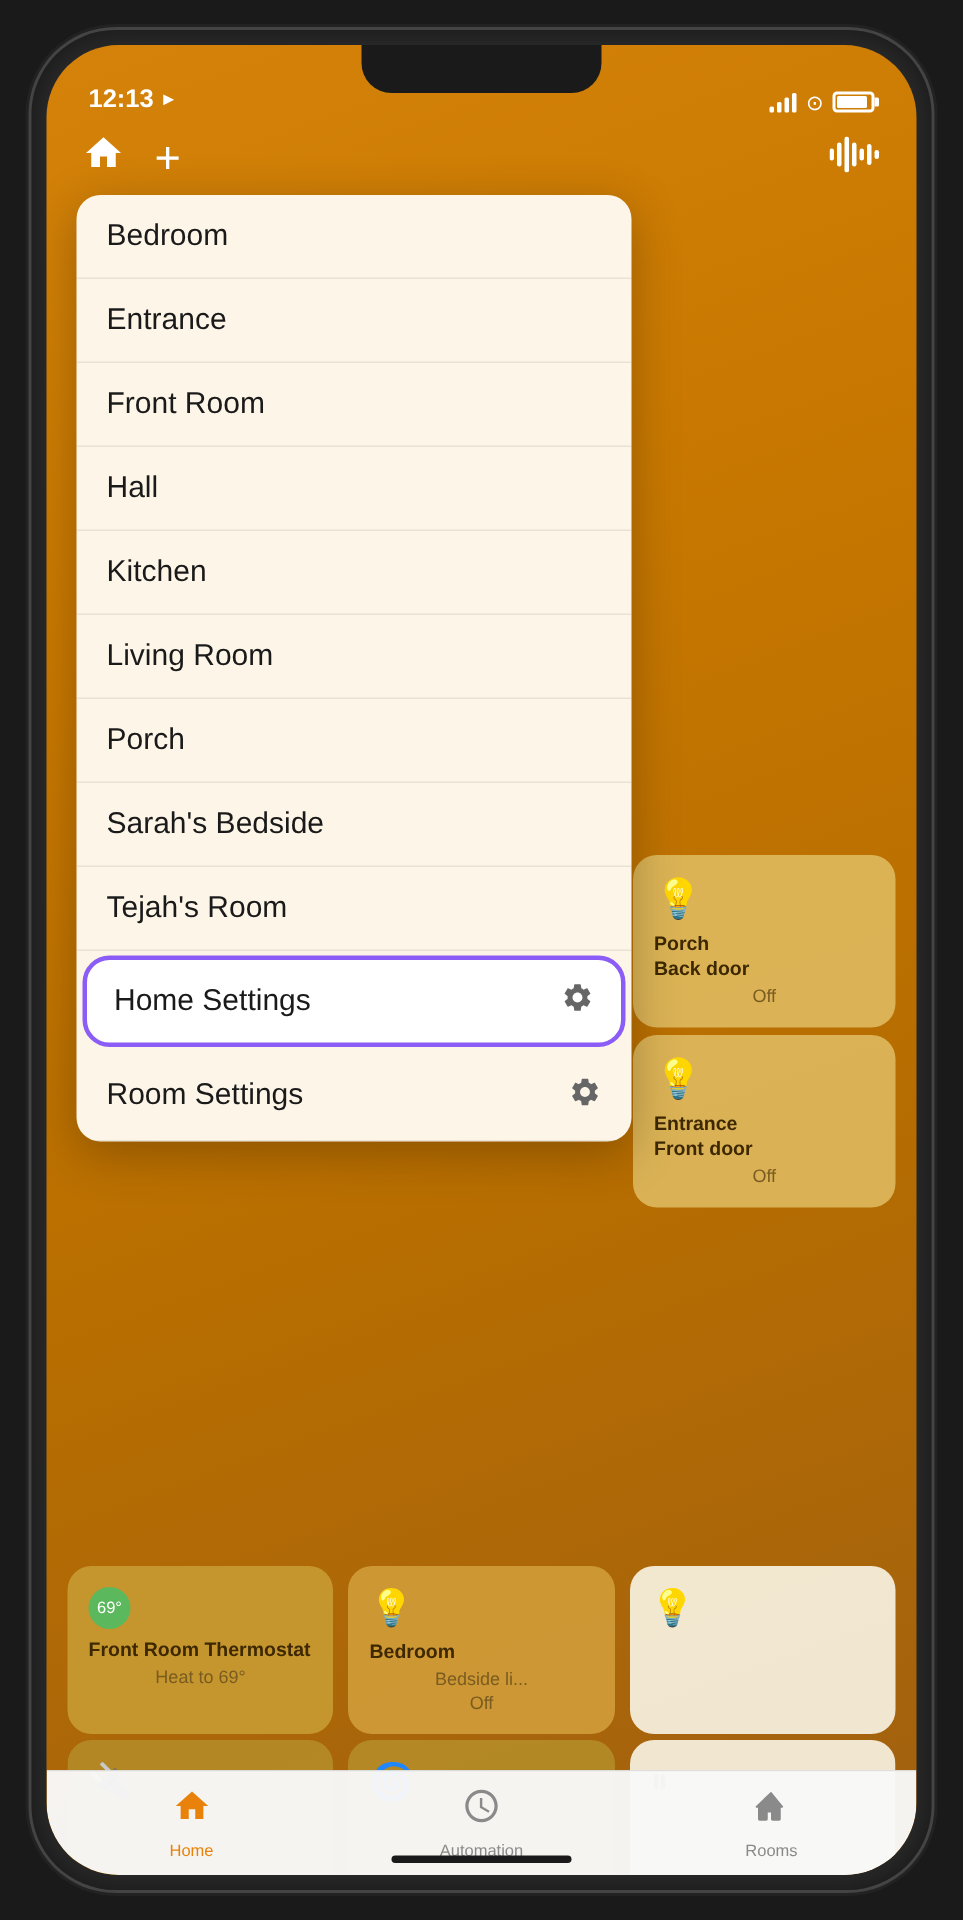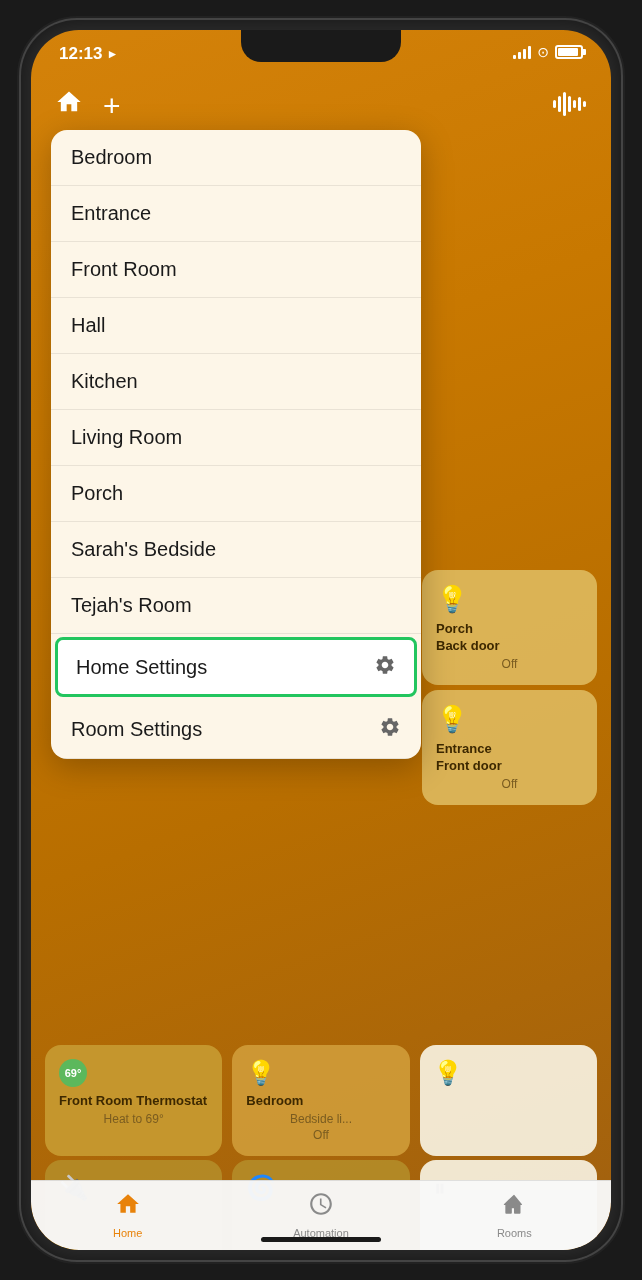--- a/index.html
+++ b/index.html
@@ -45,21 +45,21 @@
       bottom: 10px;
       border-radius: 48px;
       background: linear-gradient(160deg, #d4820a 0%, #c87800 30%, #b86e00 60%, #a06010 100%);
       overflow: hidden;
     }
 
     
     .status-bar {
       display: flex;
       justify-content: space-between;
-      align-items: flex-start;
+      align-items: flex-end;
       padding: 14px 28px 4px;
       height: 50px;
       position: relative;
       z-index: 10;
     }
 
     .status-time {
       font-size: 17px;
       font-weight: 600;
       color: white;
@@ -405,21 +405,21 @@
       </div>
 
       <div class="menu-item">
         <span class="menu-item-label">Sarah's Bedside</span>
       </div>
 
       <div class="menu-item">
         <span class="menu-item-label">Tejah's Room</span>
       </div>
 
-      <div style="position:relative; margin: 3px 4px; border: 3px solid #22c55e; border-radius: 8px; background: white;">
+      <div style="position:relative; margin: 3px 4px; border: 3px solid #8b5cf6; border-radius: 18px; background: white;">
         <div style="display:flex; justify-content:space-between; align-items:center; padding: 14px 18px;">
           <span class="menu-item-label">Home Settings</span>
           <span>
             <svg class="gear-svg" viewBox="0 0 24 24">
               <path d="M19.14 12.94c.04-.3.06-.61.06-.94s-.02-.64-.07-.94l2.03-1.58c.18-.14.23-.41.12-.61l-1.92-3.32c-.12-.22-.37-.29-.59-.22l-2.39.96c-.5-.38-1.03-.7-1.62-.94l-.36-2.54c-.04-.24-.24-.41-.48-.41h-3.84c-.24 0-.43.17-.47.41l-.36 2.54c-.59.24-1.13.57-1.62.94l-2.39-.96c-.22-.08-.47 0-.59.22L2.74 8.87c-.12.21-.08.47.12.61l2.03 1.58c-.05.3-.09.63-.09.94s.02.64.07.94l-2.03 1.58c-.18.14-.23.41-.12.61l1.92 3.32c.12.22.37.29.59.22l2.39-.96c.5.38 1.03.7 1.62.94l.36 2.54c.05.24.24.41.48.41h3.84c.24 0 .44-.17.47-.41l.36-2.54c.59-.24 1.13-.56 1.62-.94l2.39.96c.22.08.47 0 .59-.22l1.92-3.32c.12-.22.07-.47-.12-.61l-2.01-1.58zM12 15.6c-1.98 0-3.6-1.62-3.6-3.6s1.62-3.6 3.6-3.6 3.6 1.62 3.6 3.6-1.62 3.6-3.6 3.6z"></path>
             </svg>
           </span>
         </div>
       </div>
 
@@ -429,21 +429,21 @@
           <svg class="gear-svg" viewBox="0 0 24 24">
             <path d="M19.14 12.94c.04-.3.06-.61.06-.94s-.02-.64-.07-.94l2.03-1.58c.18-.14.23-.41.12-.61l-1.92-3.32c-.12-.22-.37-.29-.59-.22l-2.39.96c-.5-.38-1.03-.7-1.62-.94l-.36-2.54c-.04-.24-.24-.41-.48-.41h-3.84c-.24 0-.43.17-.47.41l-.36 2.54c-.59.24-1.13.57-1.62.94l-2.39-.96c-.22-.08-.47 0-.59.22L2.74 8.87c-.12.21-.08.47.12.61l2.03 1.58c-.05.3-.09.63-.09.94s.02.64.07.94l-2.03 1.58c-.18.14-.23.41-.12.61l1.92 3.32c.12.22.37.29.59.22l2.39-.96c.5.38 1.03.7 1.62.94l.36 2.54c.05.24.24.41.48.41h3.84c.24 0 .44-.17.47-.41l.36-2.54c.59-.24 1.13-.56 1.62-.94l2.39.96c.22.08.47 0 .59-.22l1.92-3.32c.12-.22.07-.47-.12-.61l-2.01-1.58zM12 15.6c-1.98 0-3.6-1.62-3.6-3.6s1.62-3.6 3.6-3.6 3.6 1.62 3.6 3.6-1.62 3.6-3.6 3.6z"></path>
           </svg>
         </span>
       </div>
 
     </div>
 
     <div style="position: absolute; bottom: 94px; left: 14px; right: 14px; display: grid; grid-template-columns: repeat(3, 1fr); gap: 10px; z-index: 2;">
       <div class="tile" style="background: rgba(200,155,50,0.9);">
-        <div style="background:#5cb85c; color:white; border-radius:50%; width:28px; height:28px; display:flex; align-items:center; justify-content:center; font-size:11px; font-weight:700; margin-bottom:6px;">
+        <div style="background:#5cb85c; color:white; border-radius:50%; width:28px; height:28px; display:flex; align-items:center; justify-content:center; font-size:11px; font-weight:400; margin-bottom:6px;">
           <span>69°</span>
         </div>
         <div class="tile-title">Front Room Thermostat</div>
         <div class="tile-subtitle">Heat to 69°</div>
       </div>
       <div class="tile">
         <div style="font-size:24px; color:#c8a040; margin-bottom:6px;">💡</div>
         <div class="tile-title">Bedroom</div>
         <div class="tile-subtitle">Bedside li...</div>
         <div class="tile-subtitle">Off</div>

